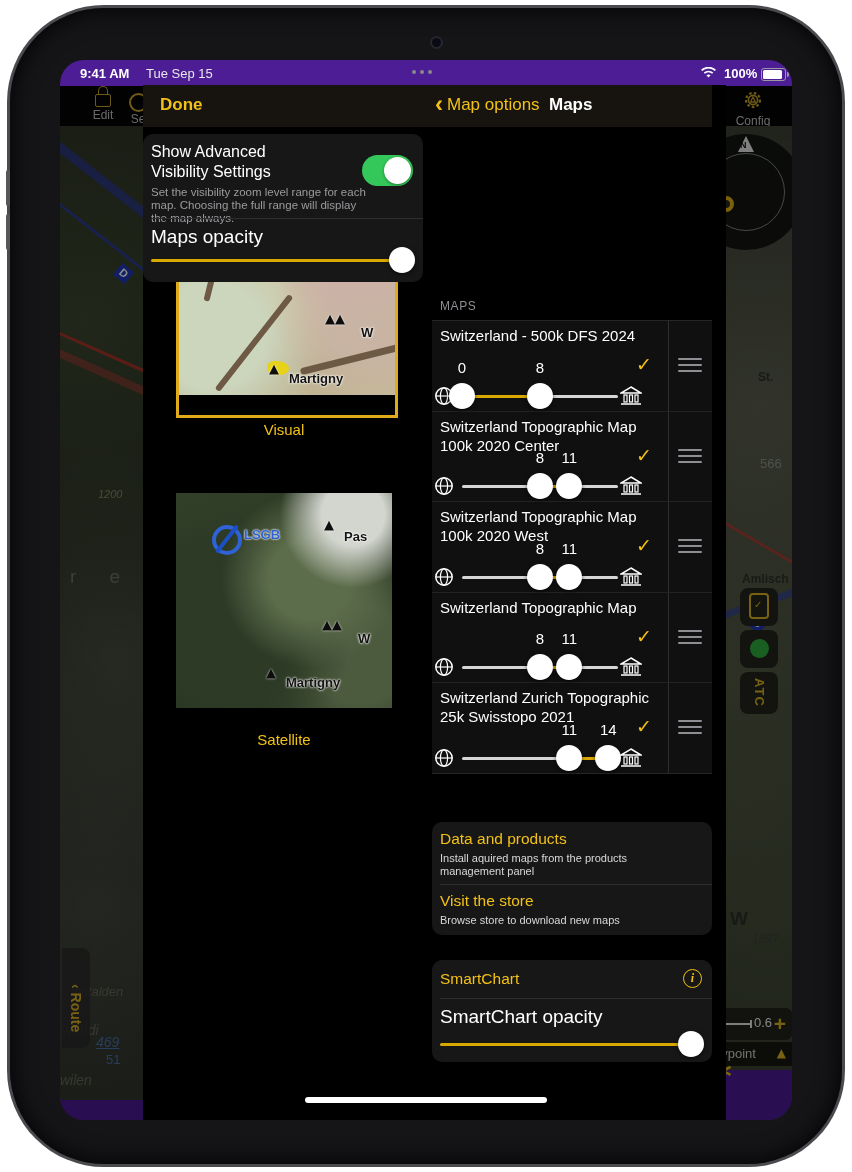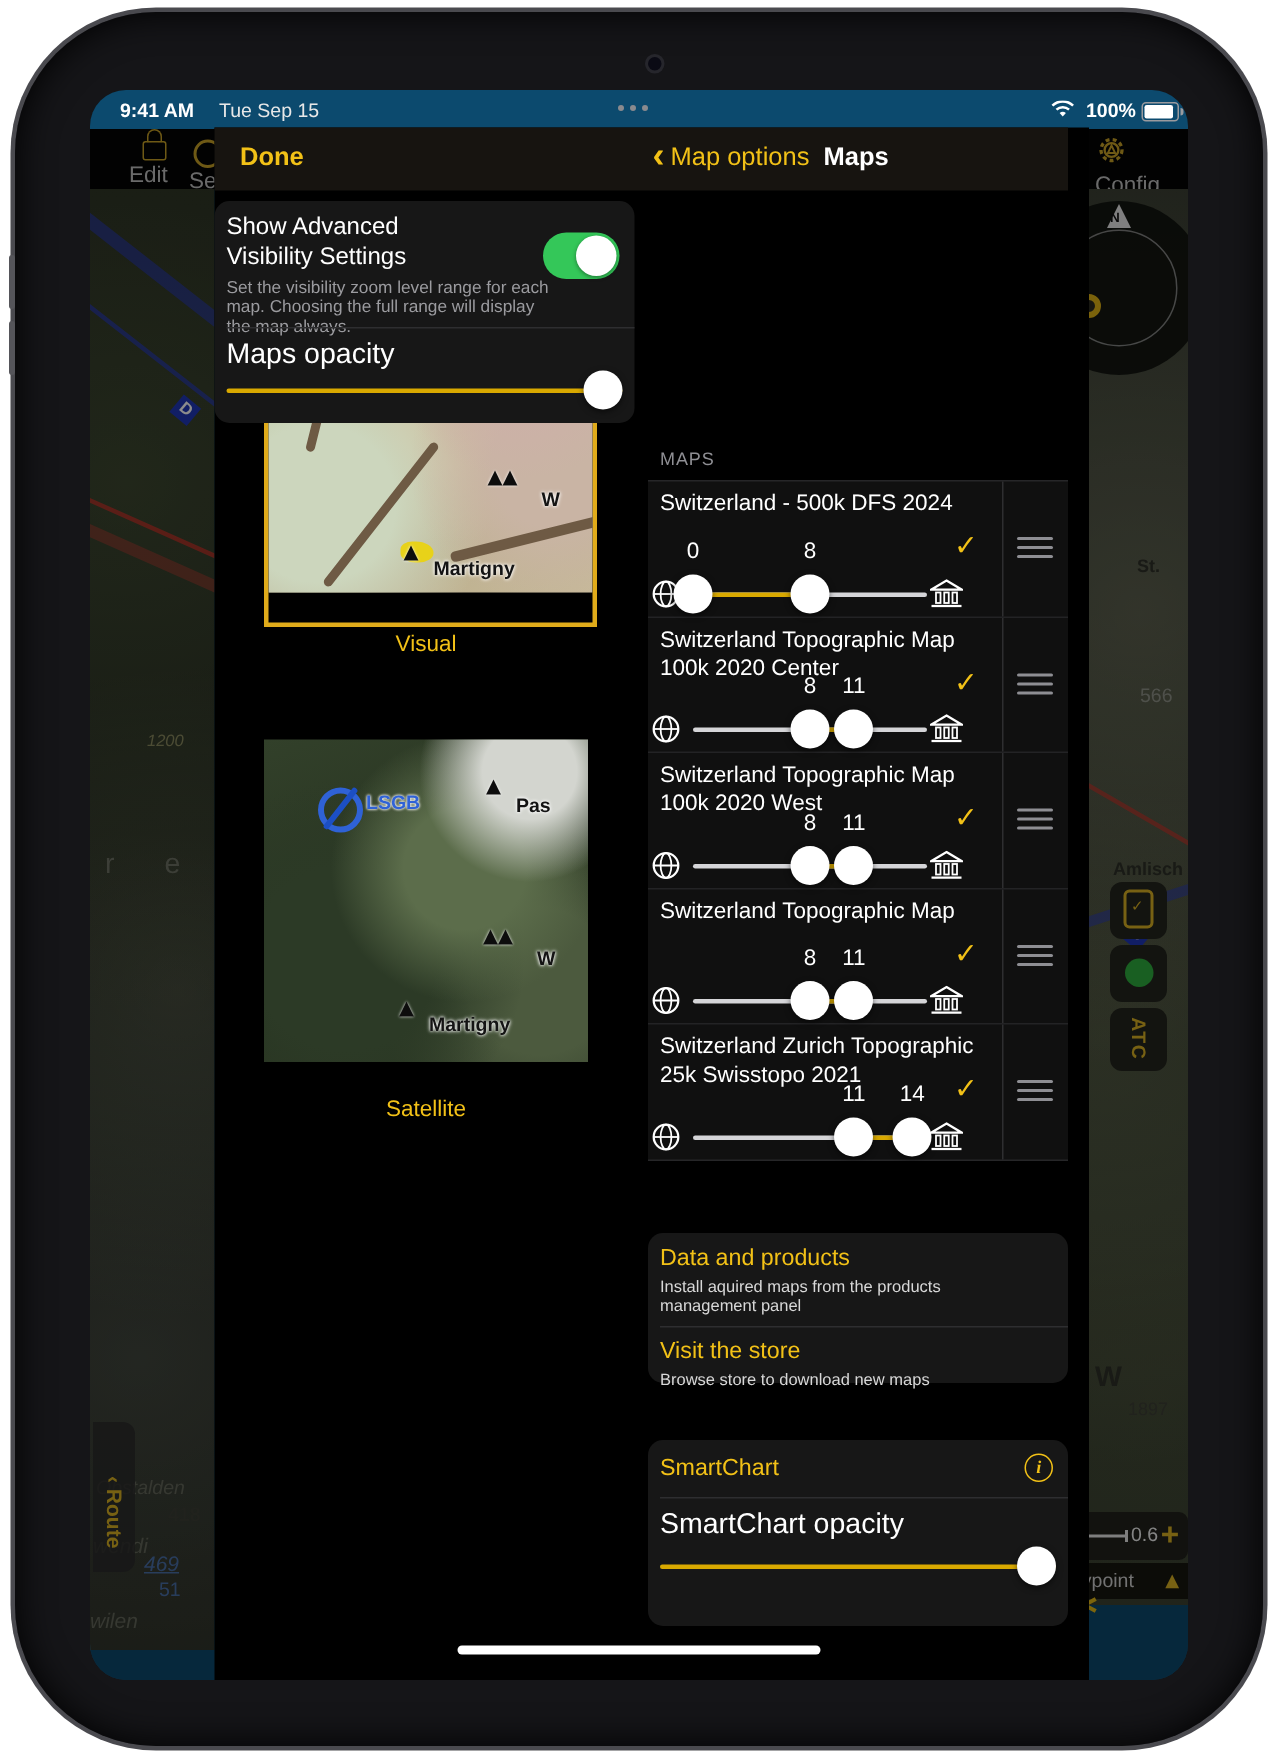--- a/index.html
+++ b/index.html
@@ -9,37 +9,37 @@
 
   
   .device{position:absolute;left:10px;top:8px;width:832px;height:1156px;border-radius:94px;
           background:#151518;box-shadow:0 0 0 3px #4a4a4f, inset 0 0 24px #000;}
   .cam{position:absolute;left:422px;top:30px;width:9px;height:9px;border-radius:50%;
        background:#0a0a14;box-shadow:0 0 0 2px #26262c;}
   .sidebtn{position:absolute;left:6px;width:4px;border-radius:2px;background:#55555a;}
 
   
   .screen{position:absolute;left:60px;top:60px;width:732px;height:1060px;border-radius:24px;
-          overflow:hidden;background:#0c4a6e;color:#fff;}
+          overflow:hidden;background:#4c1d95;color:#fff;}
 
   
   .statusbar{position:absolute;left:0;top:0;width:732px;height:26px;z-index:40;}
   .sb-time{position:absolute;left:20px;top:6px;font-size:13px;font-weight:700;color:#fff;}
   .sb-date{position:absolute;left:86px;top:6px;font-size:13px;color:#e8e8e8;}
   .sb-dots{position:absolute;left:352px;top:10px;display:flex;gap:4px;}
   .sb-dots i{width:4px;height:4px;border-radius:50%;background:#8a8a8e;}
   .sb-batt-txt{position:absolute;left:664px;top:6px;font-size:13px;font-weight:600;color:#fff;}
   .batt{position:absolute;left:701px;top:8px;width:23px;height:11px;border:1px solid #9a9a9e;
         border-radius:3px;}
   .batt i{position:absolute;left:1px;top:1px;bottom:1px;width:19px;background:#fff;border-radius:1.5px;}
   .batt b{position:absolute;right:-4px;top:3px;width:2px;height:5px;background:#9a9a9e;border-radius:0 2px 2px 0;}
 
   
   .toolbar{position:absolute;left:0;top:26px;width:732px;height:40px;background:#050505;z-index:1;}
-  .tb-item{position:absolute;color:#c2c2c2;font-size:15px;}
+  .tb-item{position:absolute;text-align:center;color:#c2c2c2;font-size:12px;}
   .lock{width:14px;height:11px;border:1.6px solid #c9a227;border-radius:2px;margin:8px auto 1px;}
   .lock:before{content:"";display:block;width:8px;height:8px;border:1.6px solid #c9a227;border-bottom:none;
                border-radius:5px 5px 0 0;margin:-9px auto 0;}
   .searchc{width:15px;height:15px;border:2px solid #c9a227;border-radius:50%;margin:7px auto 0;}
   .hamb i{display:block;width:16px;height:2px;background:#c9a227;margin:3px auto;}
 
   
   .strip{position:absolute;top:66px;overflow:hidden;z-index:1;}
   .strip-l{left:0;width:83px;height:974px;
     background:
@@ -178,24 +178,24 @@
   .drag{position:absolute;left:246px;top:37px;width:24px;}
   .drag i{display:block;height:2px;background:#8e8e93;margin-bottom:4px;border-radius:1px;}
   .rs{position:absolute;left:0;bottom:4px;width:236px;height:48px;}
   .rs .track{position:absolute;left:30px;top:36px;width:156px;height:3px;background:#d5d5d8;border-radius:2px;}
   .rs .sel{position:absolute;top:36px;height:3px;background:#d9a900;}
   .rs .knob{top:24px;}
   .rs .val{position:absolute;top:0;width:28px;text-align:center;font-size:15px;color:#fff;}
   .rs .sideicon{position:absolute;top:27px;}
   .footer{position:absolute;left:297px;top:692px;width:262px;font-size:11.5px;line-height:14px;color:#9b9b9f;}
 
-  .g2{top:737px;height:100px;}
+  .g2{top:737px;height:113px;}
   .linktitle{position:absolute;left:8px;font-size:15.5px;color:#f2c117;}
   .linkdesc{position:absolute;left:8px;width:230px;font-size:11px;line-height:13px;color:#d8d8d8;}
-  .g3{top:875px;height:124px;text-decoration:underline;}
+  .g3{top:875px;height:102px;text-decoration:underline;}
   .infoi{position:absolute;right:10px;top:9px;width:17px;height:17px;border:1.5px solid #f2c117;
          border-radius:50%;color:#f2c117;text-align:center;font-size:12px;line-height:17px;
          font-family:"Liberation Serif",serif;font-style:italic;font-weight:700;}
 
   .homebar{position:absolute;left:245px;top:1037px;width:242px;height:6px;border-radius:3px;background:#fff;z-index:30;}
 </style>
 </head>
 <body>
 
 <div class="stage">

